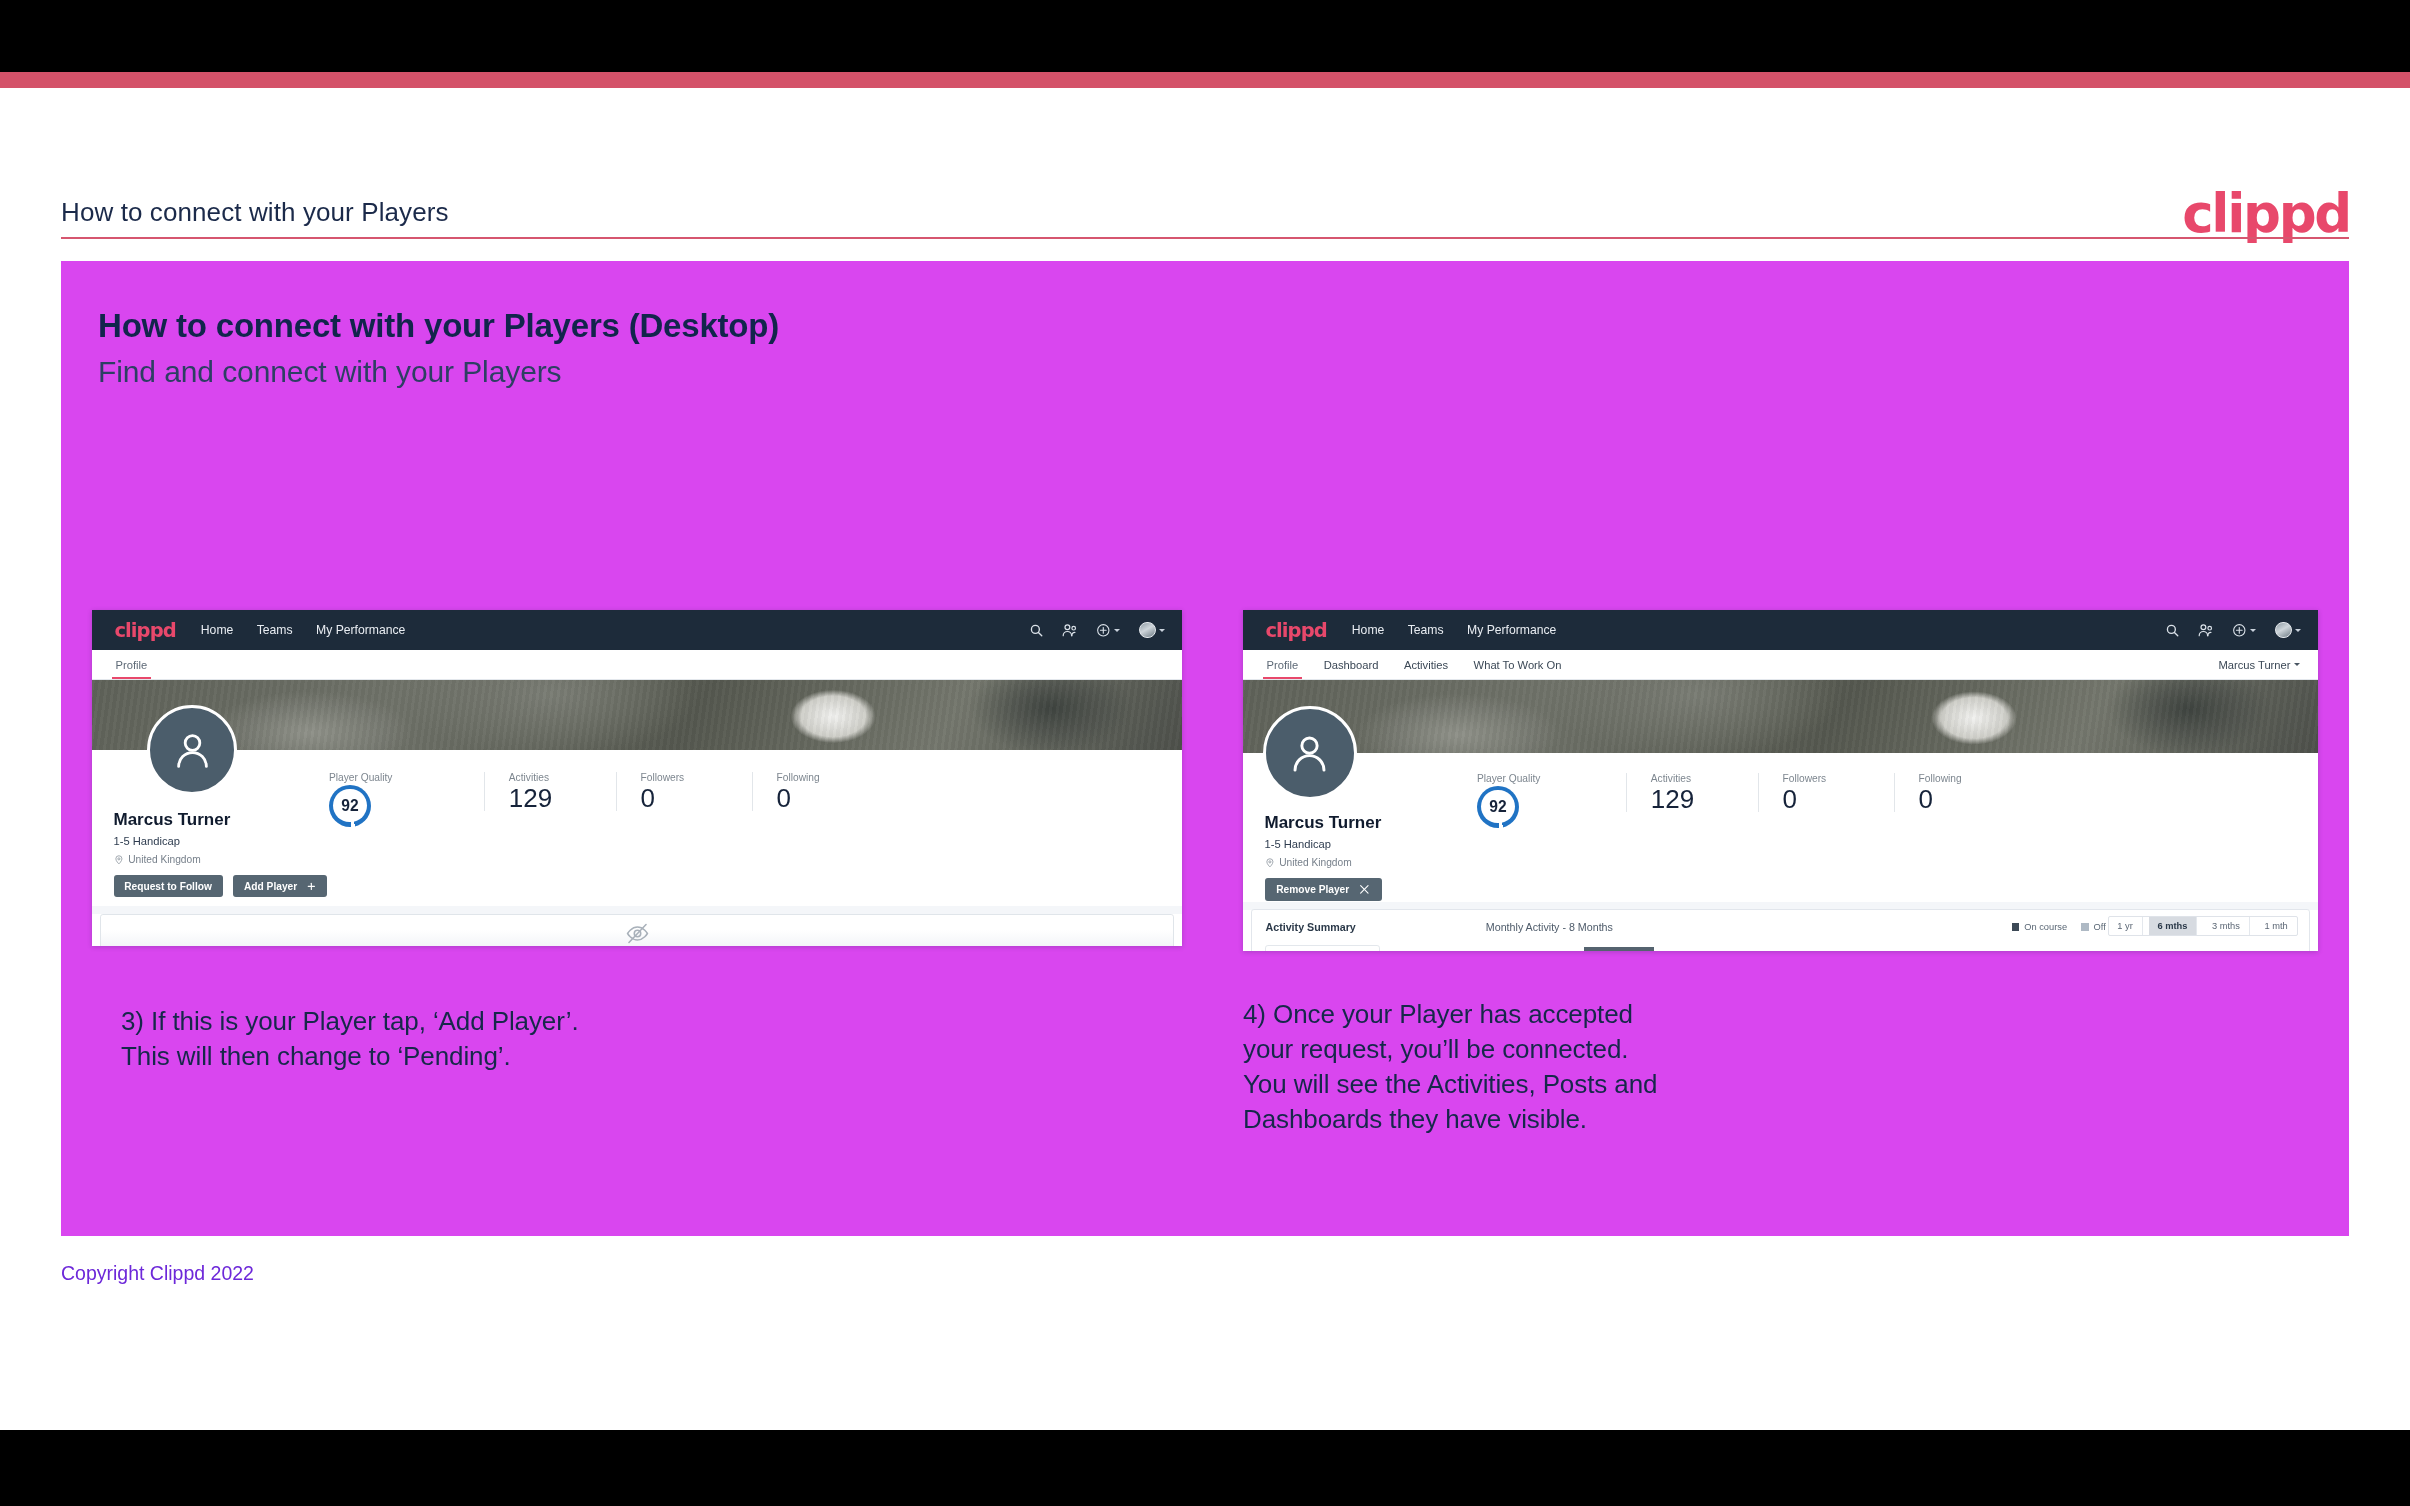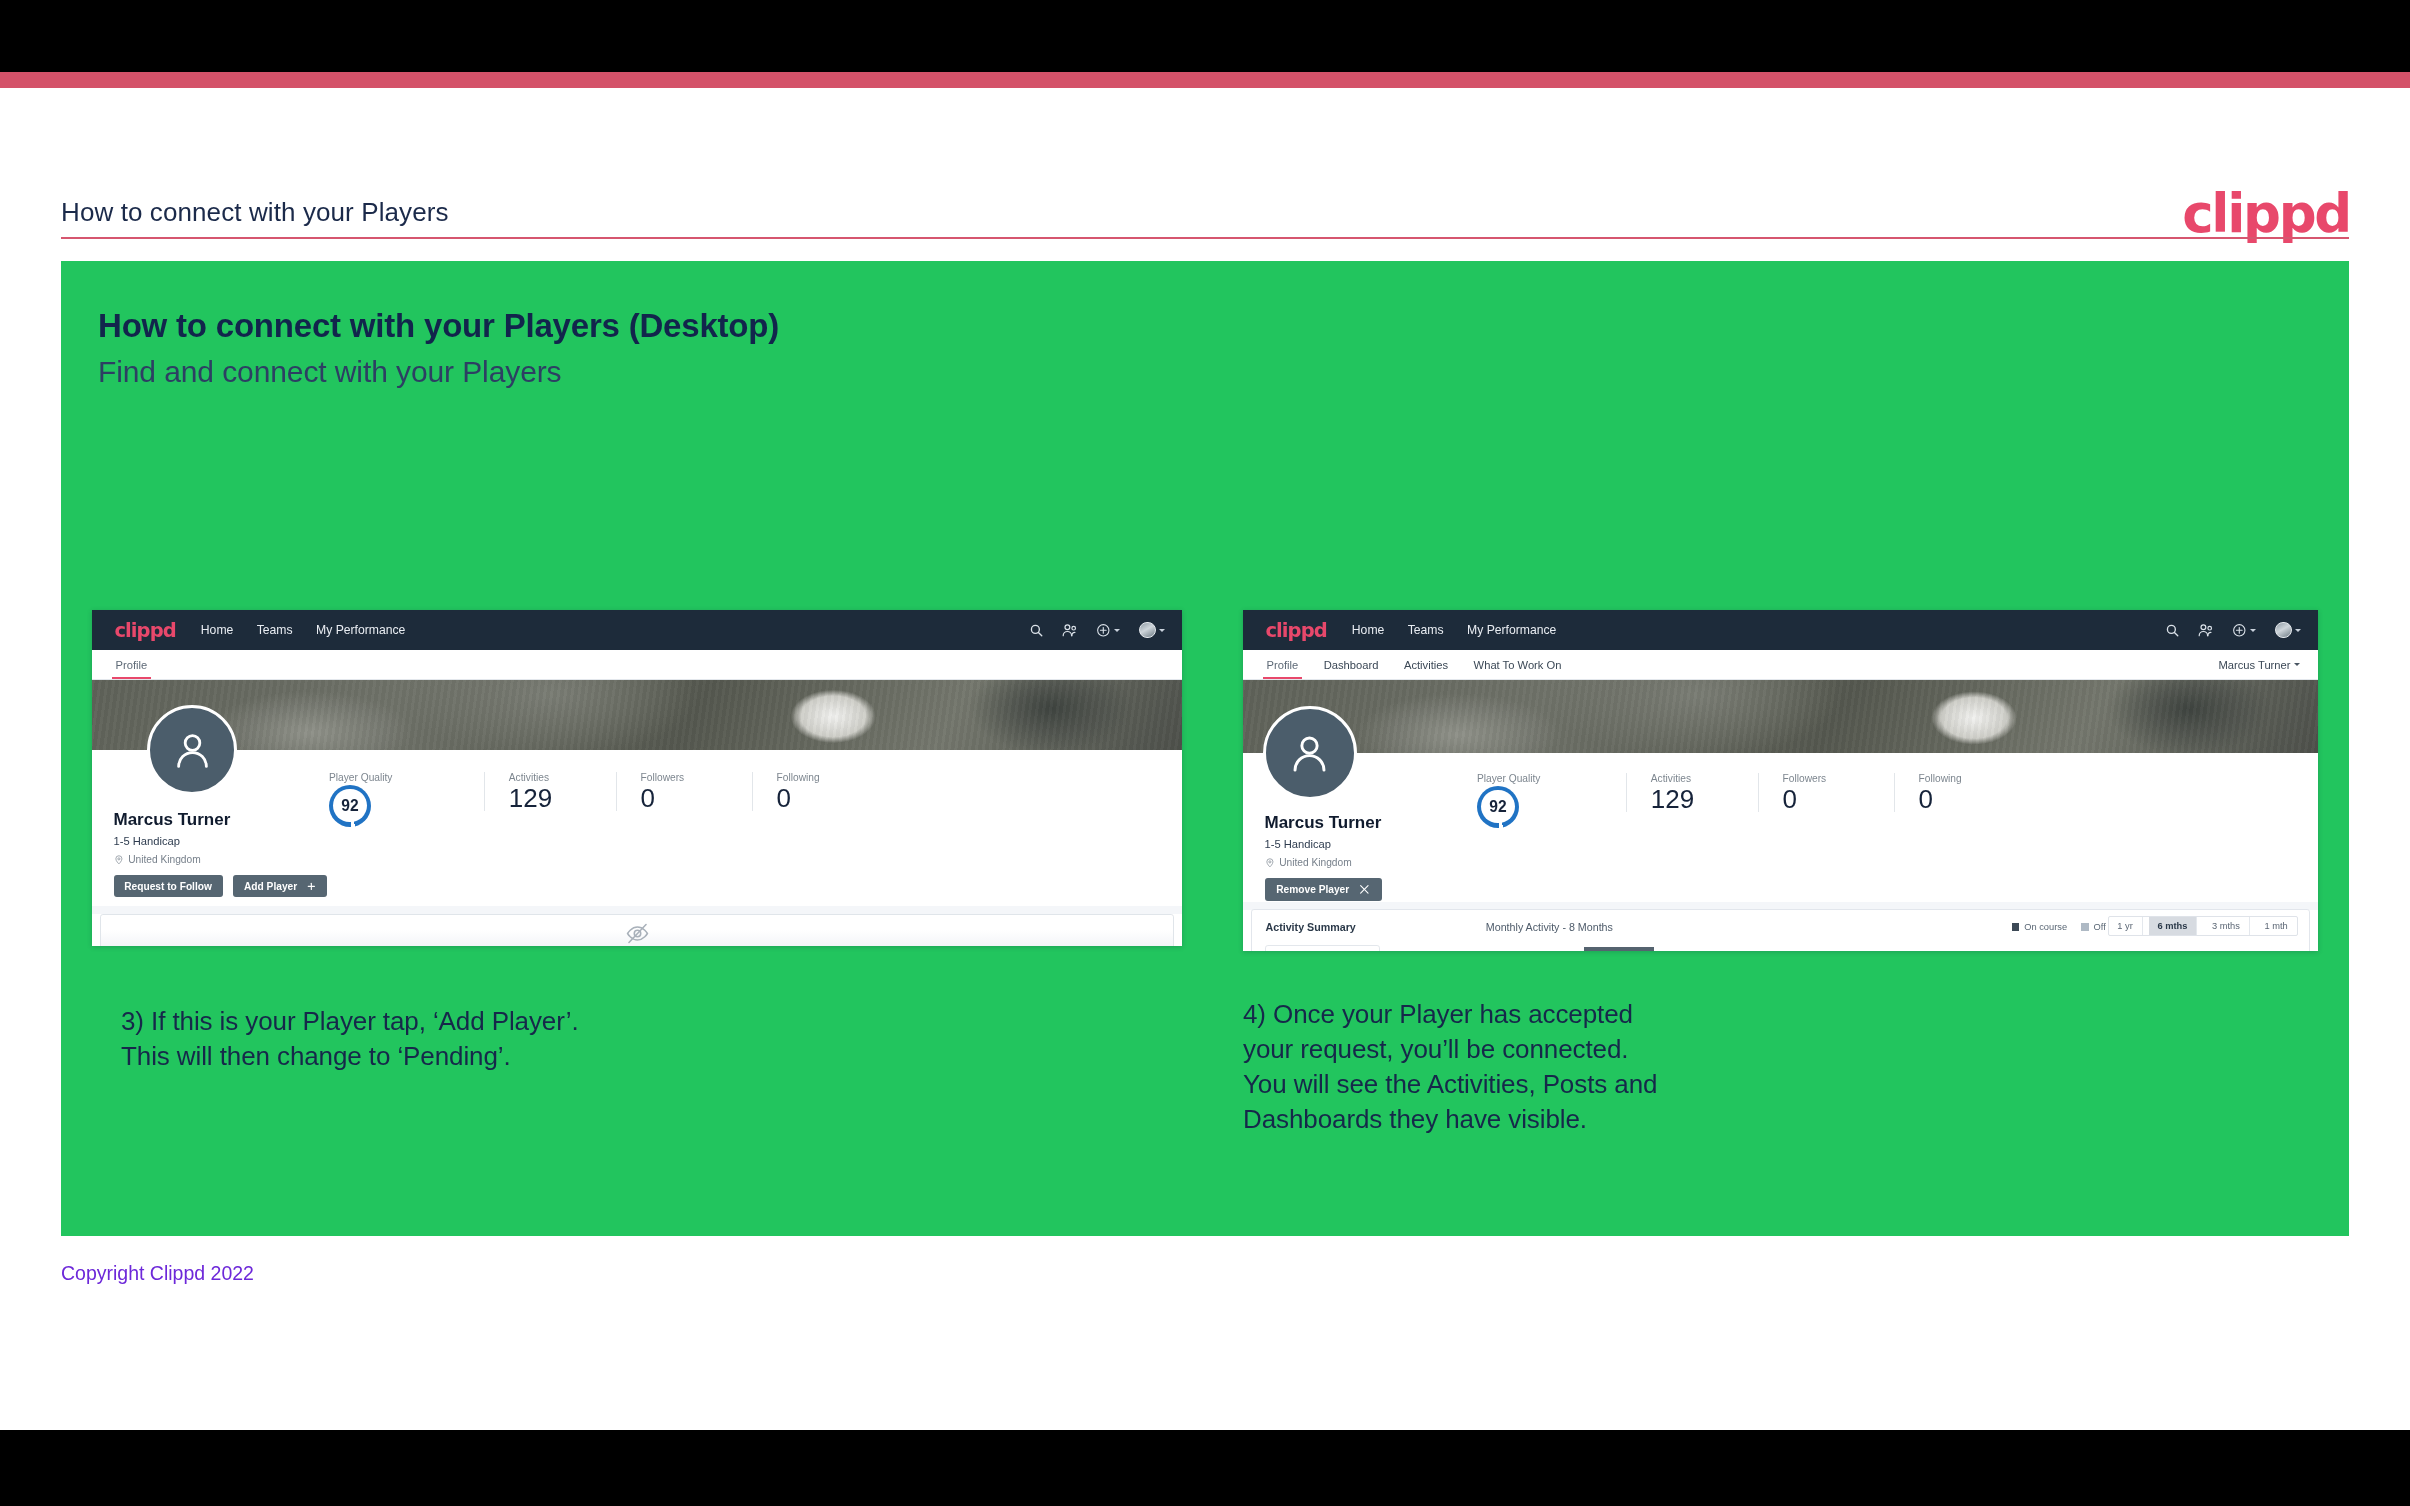--- a/index.html
+++ b/index.html
@@ -31,21 +31,21 @@
     font-size:53px; font-weight:700; color:#e8486b; letter-spacing:-2.3px;
     font-family:"DejaVu Sans", sans-serif;
   }
   .header-rule {
     position:absolute; left:61px; top:149px; width:2288px; height:2px; background:#d6566f;
   }
 
   
   .panel {
     position:absolute; left:61px; top:173px; width:2288px; height:975px;
-    background:#22c55e;
+    background:#d946ef;
   }
 
   .panel-title {
     position:absolute; left:37px; top:46px;
     font-size:33px; font-weight:700; color:#12254c; letter-spacing:-0.2px;
   }
   .panel-subtitle {
     position:absolute; left:37px; top:94px;
     font-size:30px; font-weight:400; color:#2d3f63; letter-spacing:-0.1px;
   }

